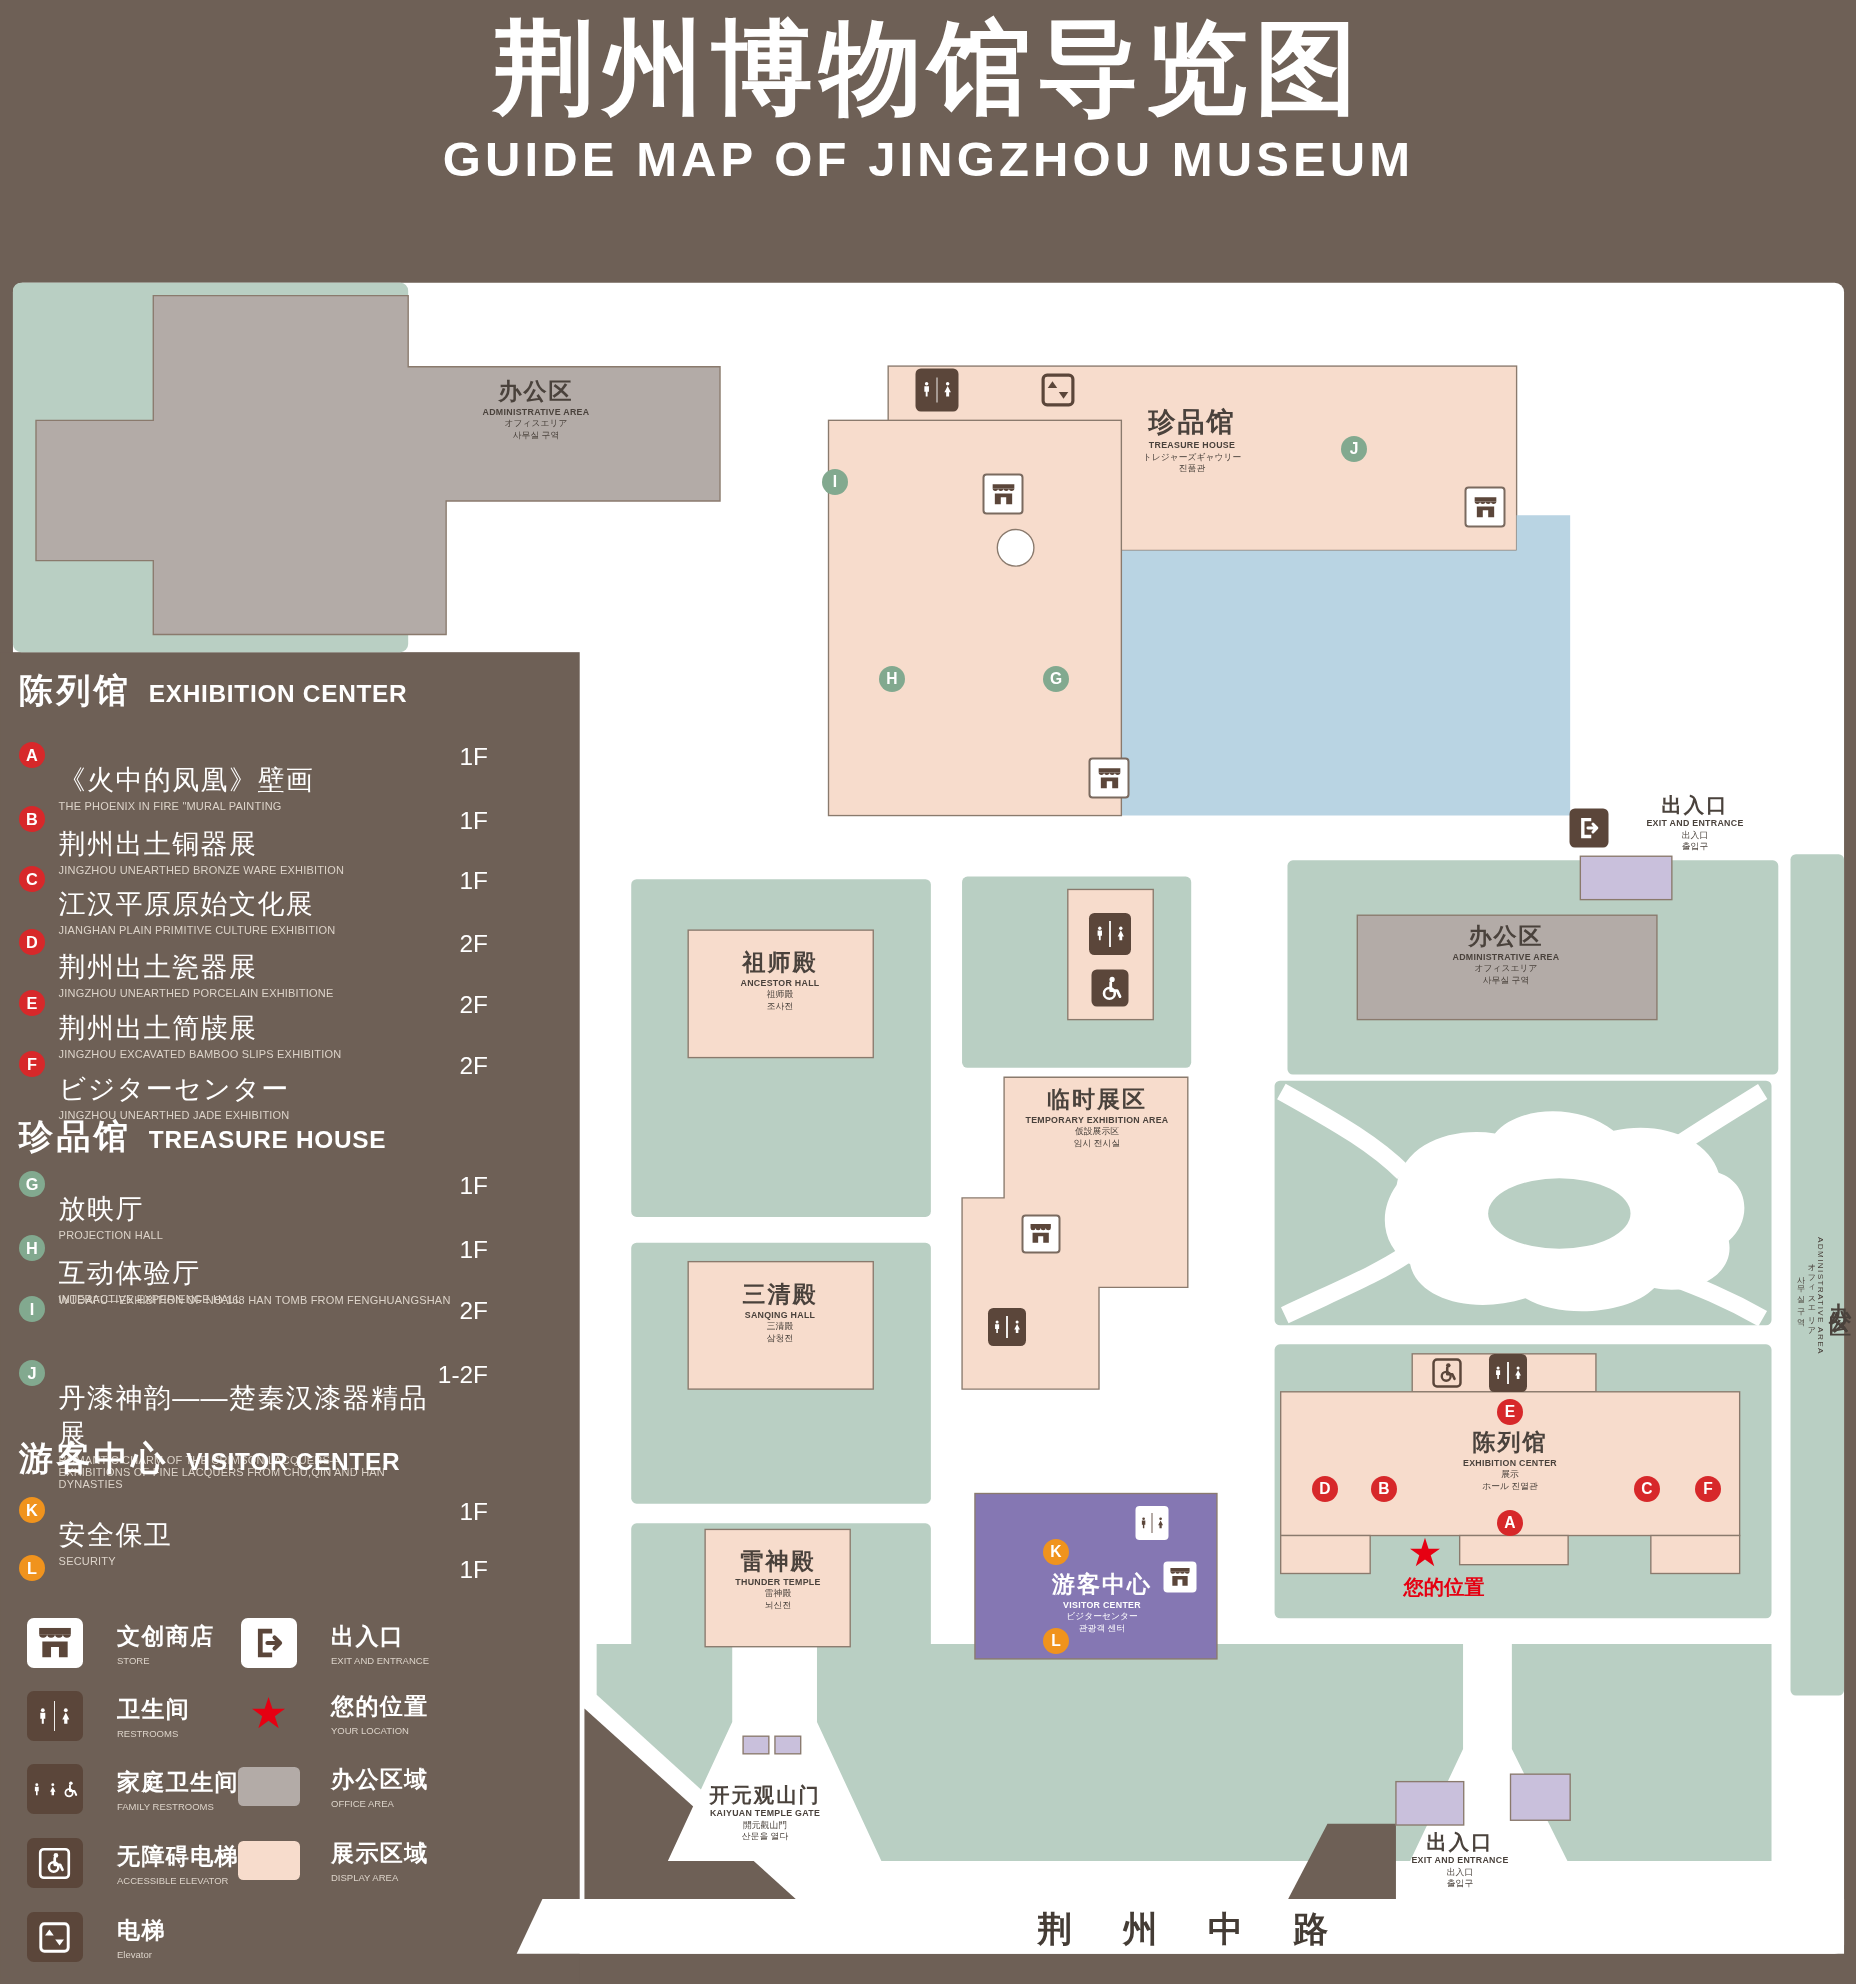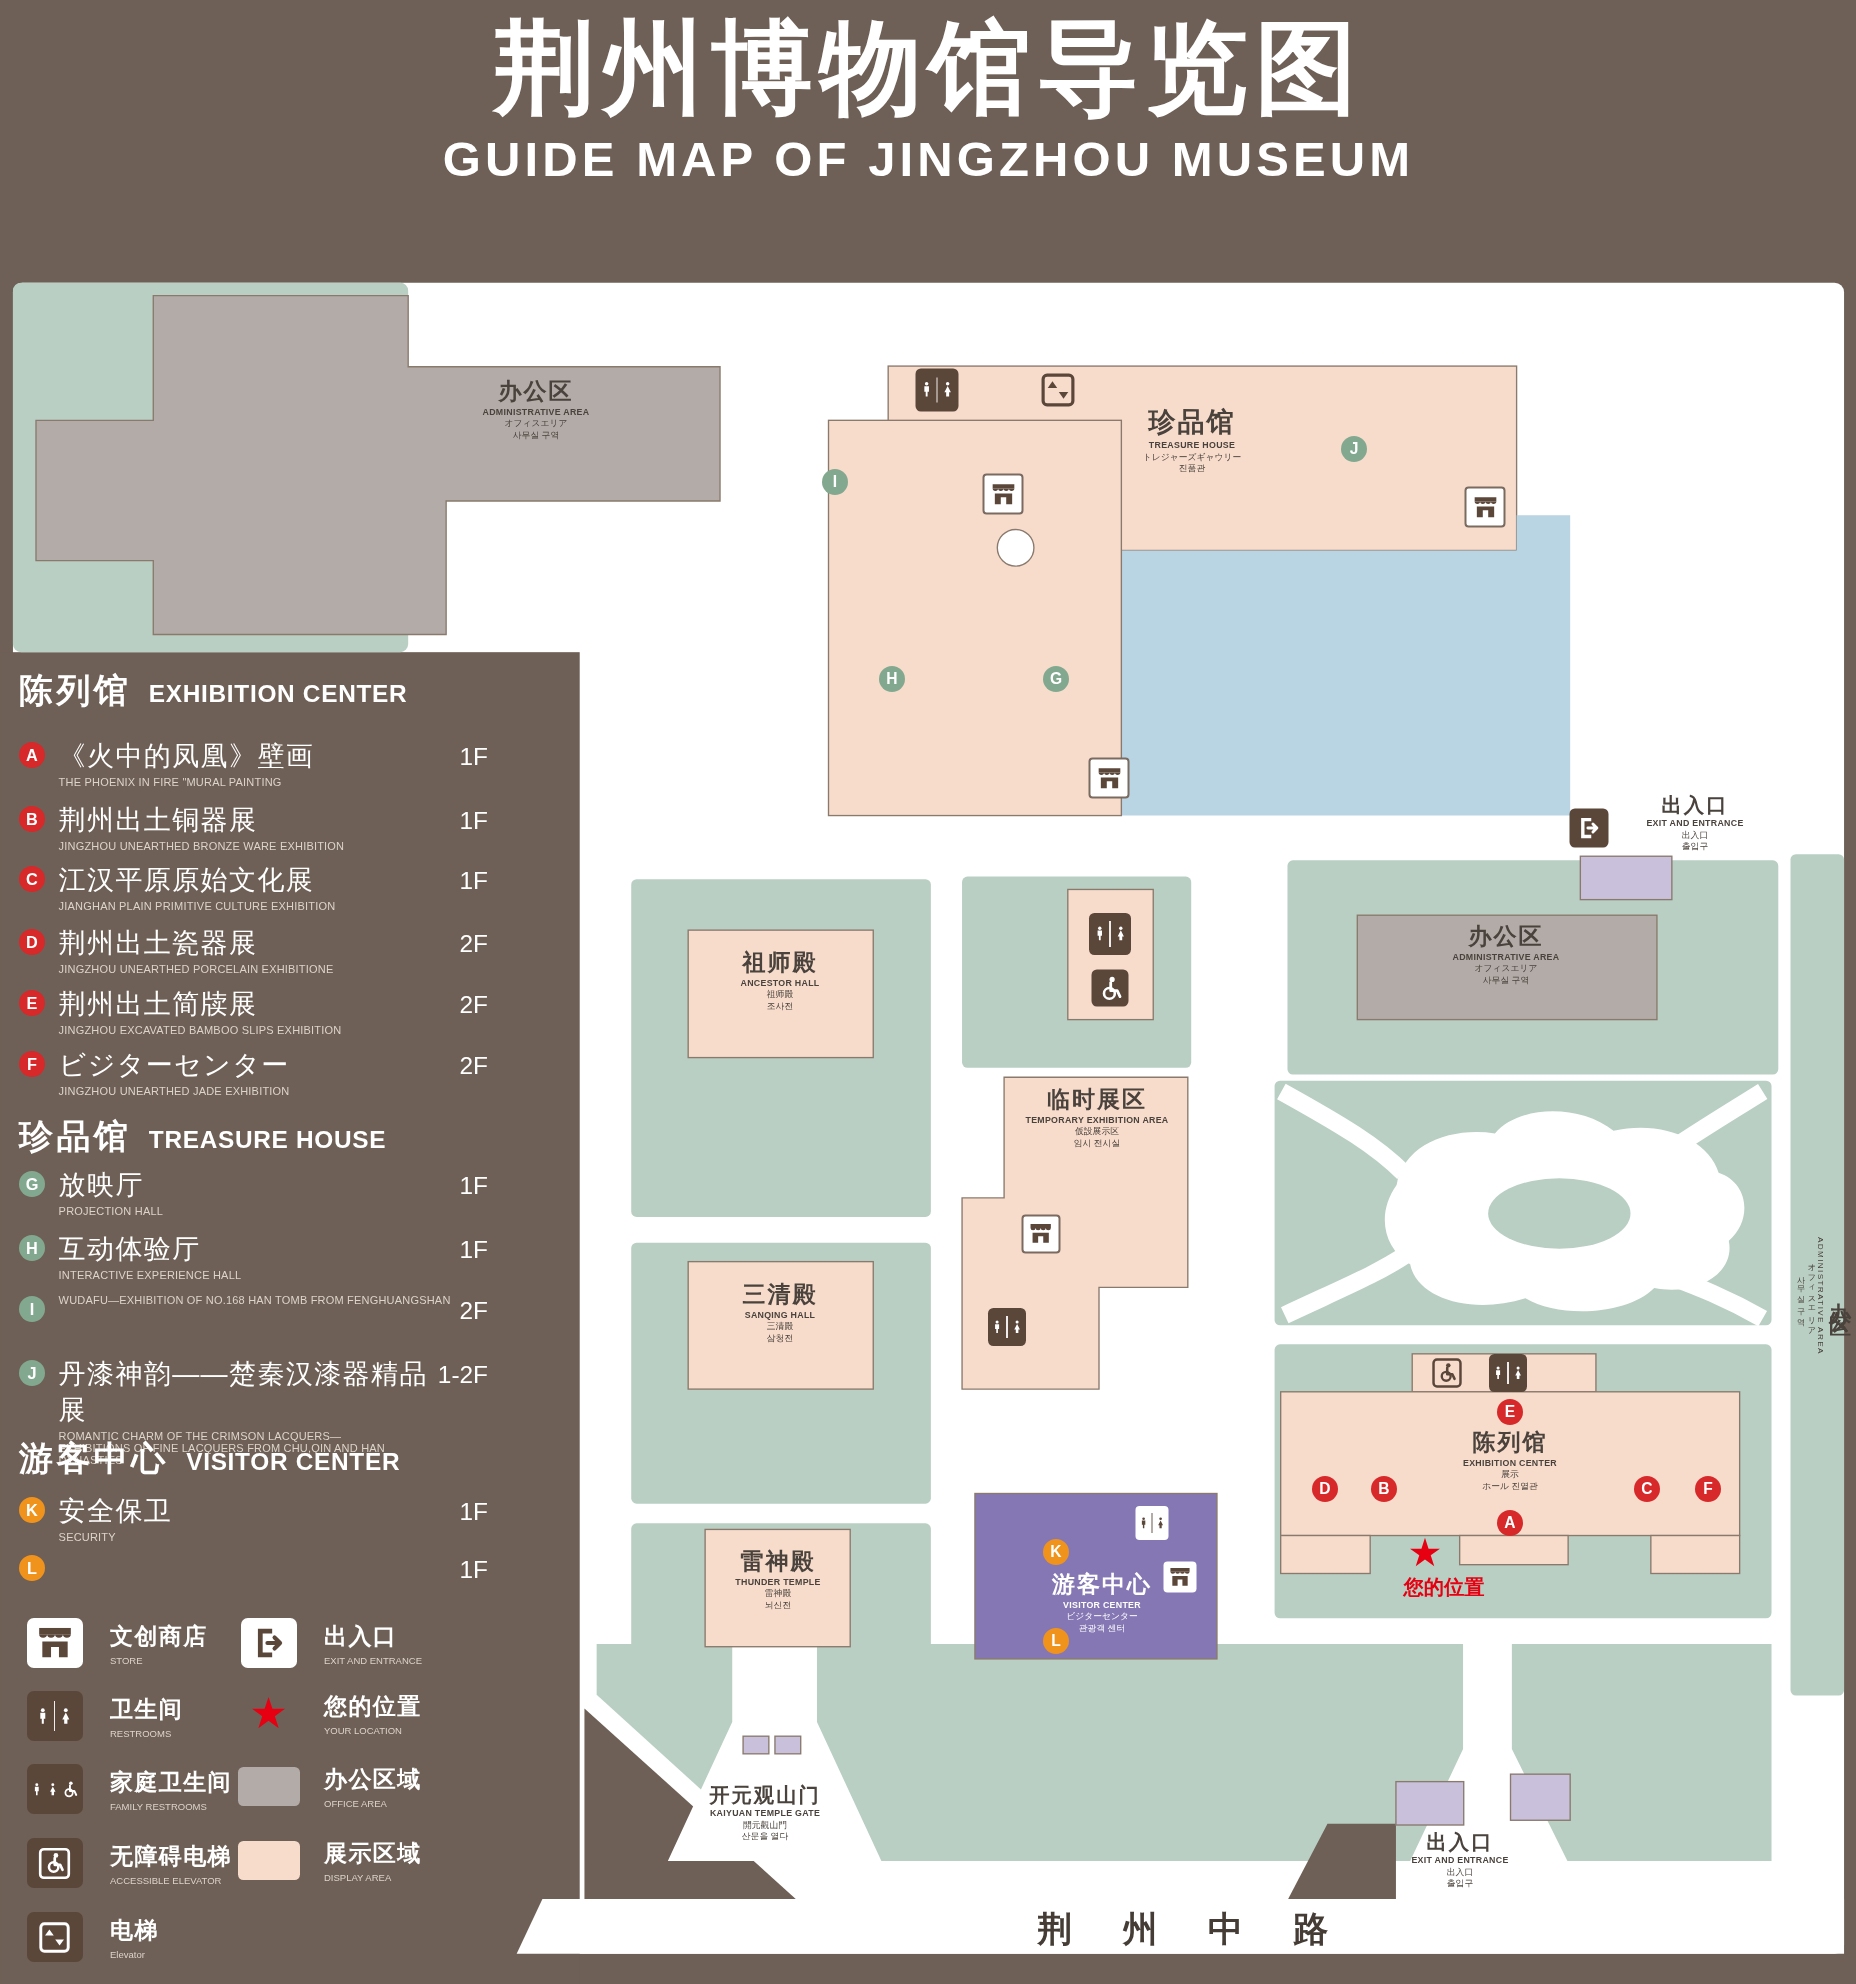--- a/index.html
+++ b/index.html
@@ -51,25 +51,25 @@
   .vd{width:1.4px;height:60%;background:currentColor;opacity:.9}
 
   
   .lg-head{position:absolute;left:19px;color:#fff;display:flex;align-items:baseline;gap:17.6px;z-index:6;}
   .lg-head .h-zh{font-size:34px;font-weight:bold;letter-spacing:3.4px;}
   .lg-head .h-en{font-size:24.4px;font-weight:bold;letter-spacing:0.7px;}
   .lg-row{position:absolute;left:19px;width:469px;display:flex;align-items:flex-start;z-index:6;}
   .badge{width:26px;height:26px;border-radius:50%;font-size:16.3px;font-weight:bold;color:#fff;
          display:flex;align-items:center;justify-content:center;flex:none;margin-top:4.1px;}
   .lg-text{margin-left:13.6px;flex:1;color:#fff;min-width:0;}
-  .lg-zh{font-size:27px;letter-spacing:1.4px;}
+  .lg-zh{font-size:27px;letter-spacing:1.4px;margin-top:24px;}
   .lg-en{font-size:11px;color:#ddd4ca;margin-top:2px;letter-spacing:0.2px;}
   .lg-floor{font-size:24.4px;color:#fff;flex:none;margin-left:auto;margin-top:5.4px;}
 
-  .sym-row{position:absolute;display:flex;align-items:center;gap:20px;color:#fff;z-index:6;}
+  .sym-row{position:absolute;display:flex;align-items:center;gap:27px;color:#fff;z-index:6;}
   .sym-icon{width:71px;display:flex;justify-content:center;flex:none;}
   .isq-l{width:56px;height:50px;background:#5b463a;border-radius:6.8px;color:#fff;display:flex;
          align-items:center;justify-content:center;gap:2px;}
   .ibox-l{width:56px;height:50px;background:#fff;border-radius:6.8px;color:#5b463a;display:flex;
          align-items:center;justify-content:center;gap:1.4px;}
   .swatch-gray{width:62px;height:39px;border-radius:5.4px;background:#b3aba7;}
   .swatch-pink{width:62px;height:39px;border-radius:5.4px;background:#f7dccc;}
   .sym-star{font-size:43px;color:#e60012;line-height:1;}
   .sym-zh{font-size:23px;font-weight:bold;letter-spacing:1.4px;}
   .sym-en{font-size:9.5px;color:#ddd4ca;margin-top:3px;}

